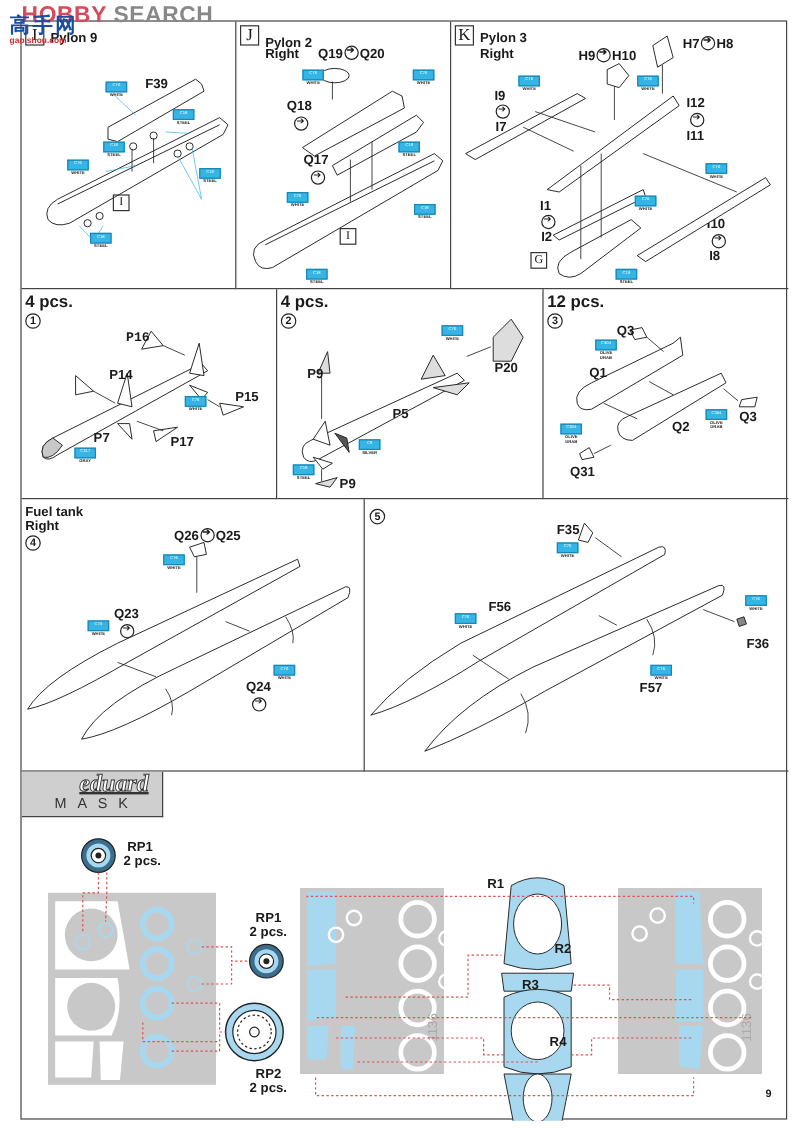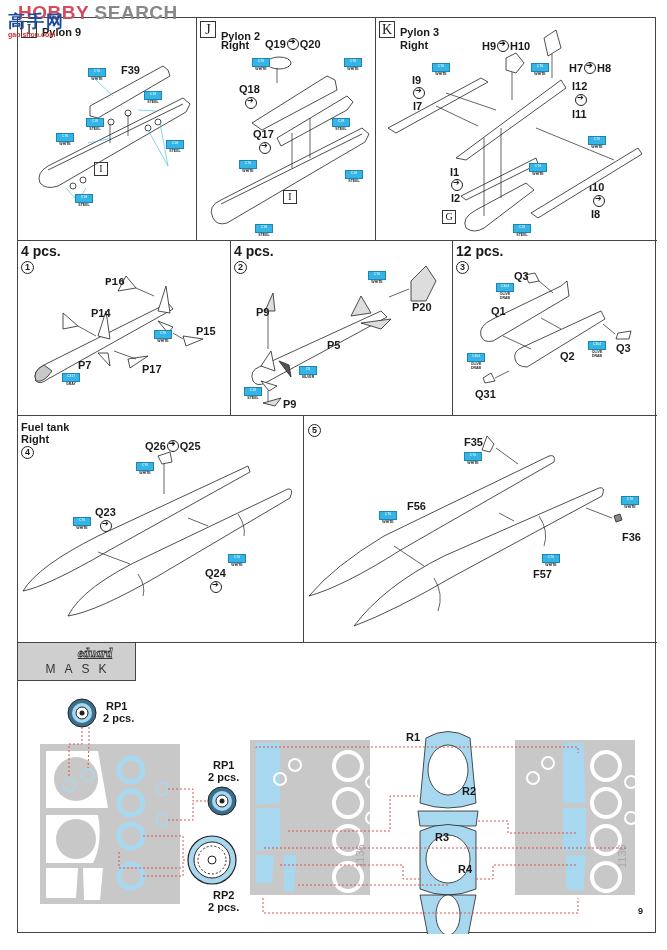--- a/index.html
+++ b/index.html
@@ -20,21 +20,21 @@
   .stepnum { position: absolute; width: 13px; height: 13px; border: 1.3px solid #222; border-radius: 50%; font-size: 9px; font-weight: bold; text-align: center; line-height: 11px; }
   .plabel { position: absolute; font-weight: bold; font-size: 11px; white-space: nowrap; }
   .flip { display: inline-block; width: 12px; height: 12px; border: 1.3px solid #222; border-radius: 50%; vertical-align: -2px; margin: 0 1px; position: relative; }
   .flip::after { content: "➔"; position: absolute; left: 1px; top: -2px; font-size: 8px; }
   .paint { position: absolute; width: 18px; font-size: 3.5px; text-align: center; line-height: 4px; }
   .paint .sw { display: block; background: #35b5e5; border: 0.5px solid #1c85b3; height: 9px; color: #fff; font-size: 3.5px; line-height: 4px; }
   .paint .nm { display: block; font-size: 3.5px; font-weight: bold; color: #222; }
   .subbox { position: absolute; border: 1px solid #333; width: 14px; height: 14px; font-family: "Liberation Serif", serif; font-size: 10px; text-align: center; line-height: 12px; }
   svg { position: absolute; left: 0; top: 0; overflow: visible; }
   .mask-logo { position: absolute; left: 0; top: 0; width: 118px; height: 38px; background: #cfcfcf; border-right: 1.5px solid #444; border-bottom: 1.5px solid #444; text-align: center; }
-  .mask-logo .ed { font-family: "Liberation Serif", serif; font-size: 12px; font-weight: bold; font-style: italic; color: #fff; -webkit-text-stroke: 0.8px #333; text-decoration: underline; line-height: 18px; margin-top: 1px; margin-left: 37px; }
+  .mask-logo .ed { font-family: "Liberation Serif", serif; font-size: 20px; font-weight: bold; font-style: italic; color: #fff; -webkit-text-stroke: 0.8px #333; text-decoration: underline; line-height: 18px; margin-top: 1px; margin-left: 37px; }
   .mask-logo .mk { font-size: 12px; letter-spacing: 9px; color: #333; line-height: 14px; padding-left: 8px; }
   .pagenum { position: absolute; right: 14px; bottom: 18px; font-size: 9px; font-weight: bold; }
 </style>
 </head>
 <body>
 
 <div class="watermark"><span class="wm-red">H</span><span class="wm-red">OBBY</span><span> SEARCH</span></div>
 <div class="wm-logo">
   <div class="cn">高手网</div>
   <div class="url">gao.shou.com</div>
@@ -145,21 +145,21 @@
         <span class="nm">STEEL</span>
       </div>
     <div class="subbox" style="left:86px;top:172px;">I</div>
   </div>
 
   <div class="cell" style="left:358px;top:0;width:281px;height:223px;border-right:none;">
     <div class="letter-box" style="left:3px;top:3px;">K</div>
     <div class="hdr" style="left:24px;top:8px;">Pylon 3</div>
     <div class="hdr" style="left:24px;top:21px;">Right</div>
     <div class="plabel" style="left:106px;top:22px;"><span>H9</span><span class="flip"></span><span>H10</span></div>
-    <div class="plabel" style="left:193px;top:12px;margin-top:32px;"><span>H7</span><span class="flip"></span><span>H8</span></div>
+    <div class="plabel" style="left:193px;top:12px;"><span>H7</span><span class="flip"></span><span>H8</span></div>
     <div class="plabel" style="left:36px;top:56px;">I9</div>
     <div class="flip" style="position:absolute;left:36px;top:69px;"></div>
     <div class="plabel" style="left:37px;top:82px;">I7</div>
     <div class="plabel" style="left:196px;top:62px;">I12</div>
     <div class="flip" style="position:absolute;left:198px;top:76px;"></div>
     <div class="plabel" style="left:196px;top:90px;">I11</div>
     <div class="plabel" style="left:74px;top:148px;">I1</div>
     <div class="flip" style="position:absolute;left:74px;top:161px;"></div>
     <div class="plabel" style="left:75px;top:174px;">I2</div>
     <div class="plabel" style="left:213px;top:163px;">I10</div>
@@ -527,18 +527,18 @@
     </svg>
 
     <div class="plabel" style="left:88px;top:57px;">RP1</div>
     <div class="plabel" style="left:85px;top:69px;">2 pcs.</div>
     <div class="plabel" style="left:195px;top:116px;">RP1</div>
     <div class="plabel" style="left:190px;top:128px;">2 pcs.</div>
     <div class="plabel" style="left:195px;top:246px;">RP2</div>
     <div class="plabel" style="left:190px;top:258px;">2 pcs.</div>
     <div class="plabel" style="left:374px;top:88px;margin-left:14px;">R1</div>
     <div class="plabel" style="left:444px;top:142px;">R2</div>
-    <div class="plabel" style="left:369px;top:188px;padding-left:48px;">R3</div>
+    <div class="plabel" style="left:369px;top:172px;padding-left:48px;">R3</div>
     <div class="plabel" style="left:440px;top:220px;">R4</div>
 
     <div class="pagenum">9</div>
   </div>
 </div>
 
 </body></html>

